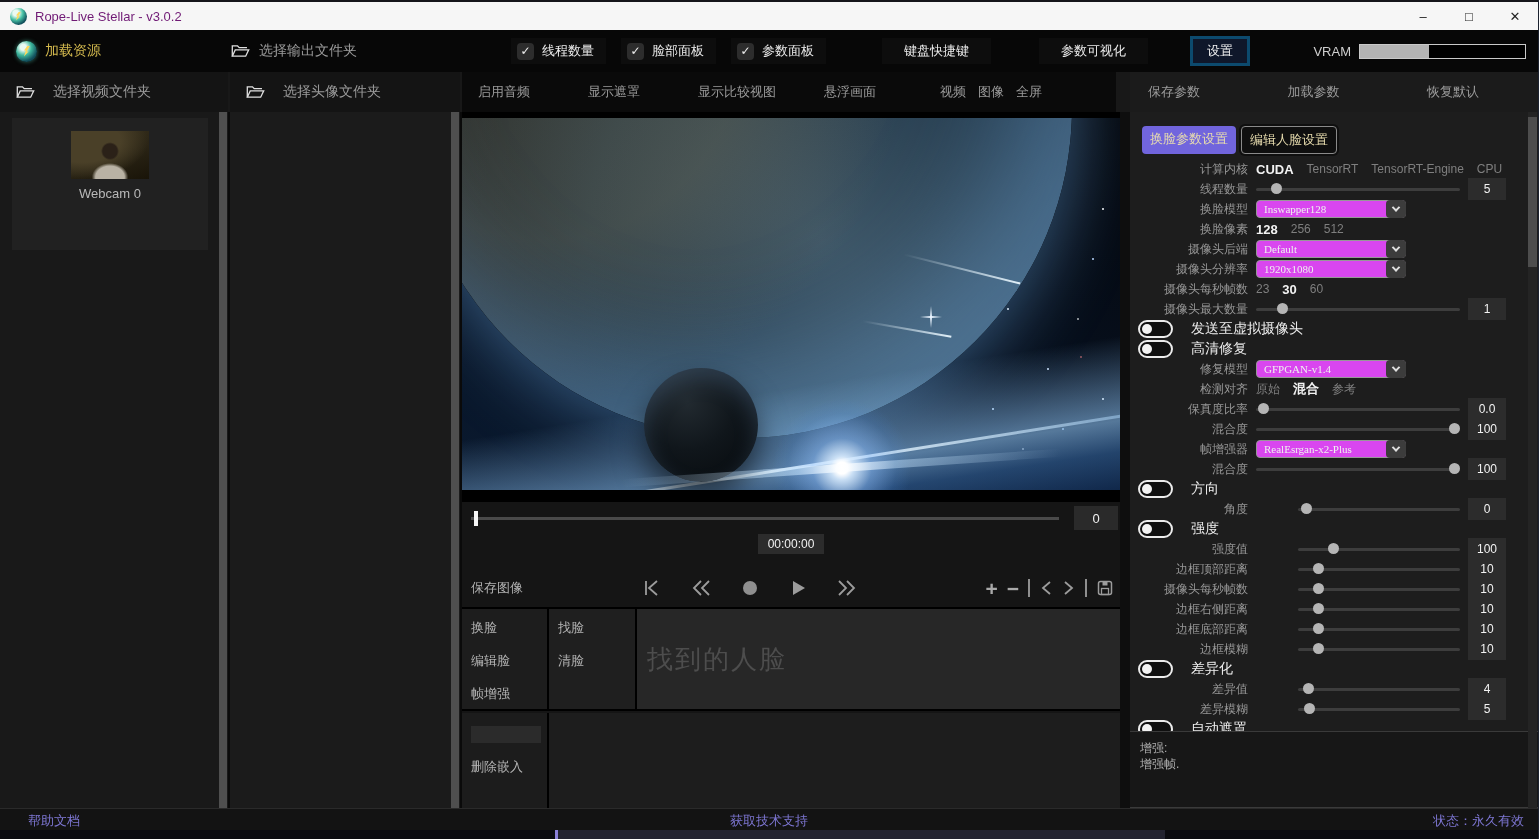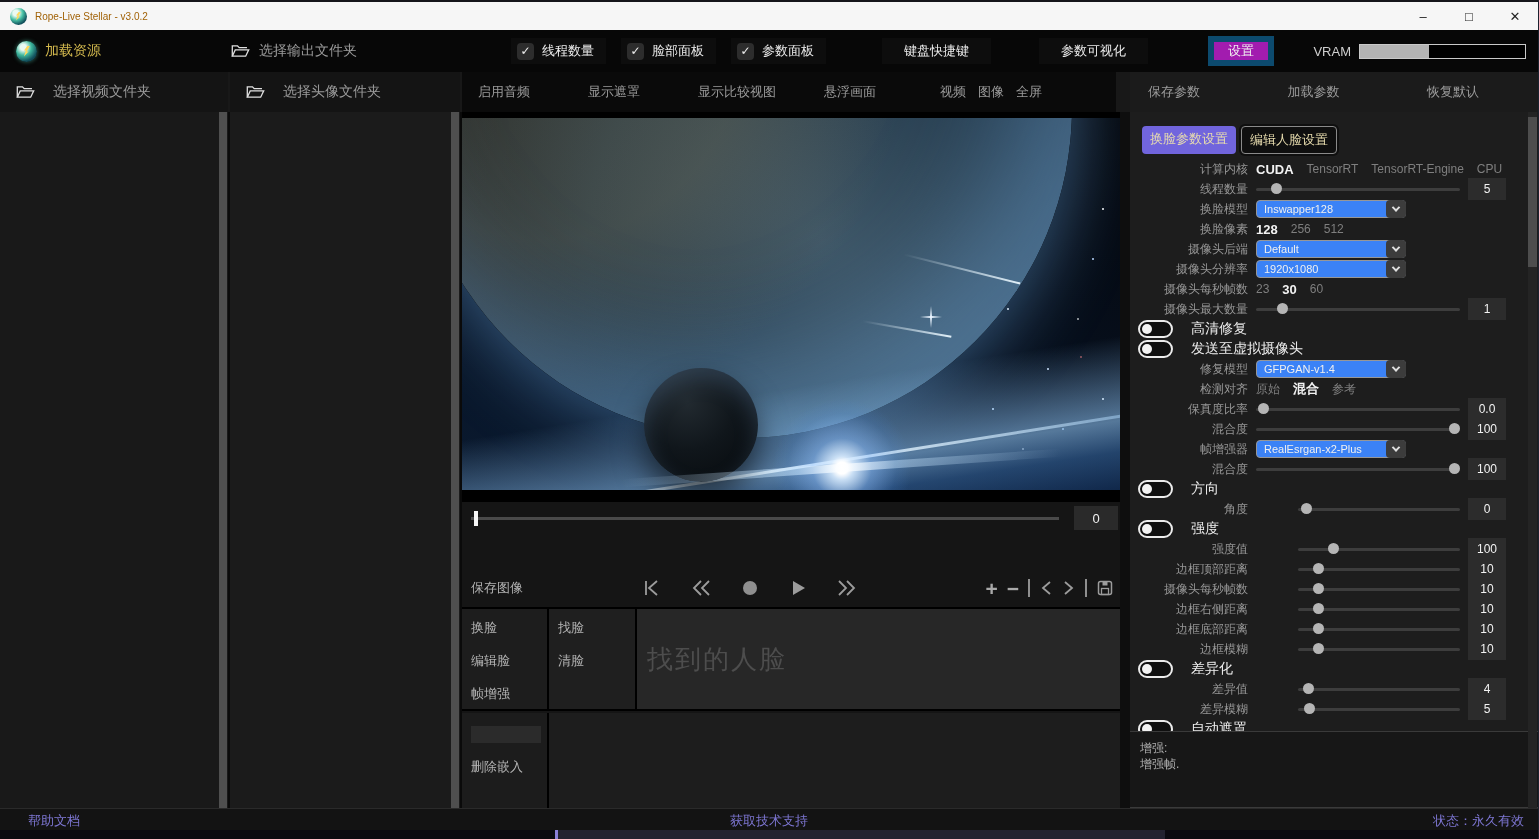--- a/index.html
+++ b/index.html
@@ -3,40 +3,40 @@
 <meta charset="utf-8">
 <style>
   * { margin:0; padding:0; box-sizing:border-box; }
   body { background:#000; font-family:"Liberation Sans","DejaVu Sans",sans-serif; }
   .window { position:relative; width:1539px; height:839px; background:#181818; overflow:hidden; border-right:1px solid #1c2230; }
 
   
   .titlebar { position:absolute; top:0; left:0; width:100%; height:30px; background:#f6f6f6; border-top:2px solid #15151a; display:flex; align-items:center; padding-left:10px; }
   .app-logo { width:17px; height:17px; border-radius:50%; background:radial-gradient(circle at 35% 30%, #eafaf3 0 18%, #49c2a6 42%, #11505c 72%, #0a2f3a 100%); margin-right:8px; position:relative; }
   .app-logo::after { content:""; position:absolute; left:6px; top:4px; width:5px; height:9px; background:#ffd95e; clip-path:polygon(60% 0,100% 0,45% 55%,75% 55%,0 100%,30% 45%,0 45%); }
-  .title-text { font-size:10px; color:#a16207; }
+  .title-text { font-size:13px; color:#701a75; }
   .win-controls { margin-left:auto; display:flex; height:100%; }
   .win-btn { width:46px; height:100%; display:flex; align-items:center; justify-content:center; font-size:13px; color:#222; }
 
   
   .row1 { position:absolute; top:30px; left:0; width:100%; height:42px; background:#070707; display:flex; align-items:center; }
   .load-res { display:flex; align-items:center; gap:8px; margin-left:16px; width:215px; }
   .load-logo { width:21px; height:21px; border-radius:50%; background:radial-gradient(circle at 35% 30%, #eafaf3 0 15%, #3fb89d 40%, #124f5c 70%, #0a2f3a 100%); position:relative; box-shadow:0 0 4px rgba(90,220,190,.5); }
   .load-logo::after { content:""; position:absolute; left:8px; top:5px; width:6px; height:11px; background:#ffd95e; clip-path:polygon(60% 0,100% 0,45% 55%,75% 55%,0 100%,30% 45%,0 45%); }
   .load-label { color:#d3b94e; font-size:14px; }
   .folder-btn { display:flex; align-items:center; gap:9px; color:#9b9b9b; font-size:14px; }
   .out-folder { width:250px; }
   .chk-group { display:flex; gap:15px; margin-left:30px; }
   .chk-item { background:#0d0d0d; height:26px; display:flex; align-items:center; gap:8px; padding:0 12px 0 6px; }
   .chk-box { width:17px; height:17px; background:#2d2d2d; border-radius:4px; color:#f2f2f2; font-size:12px; display:flex; align-items:center; justify-content:center; }
   .chk-label { color:#ececec; font-size:13px; }
   .flat-btn { background:#0d0d0d; height:26px; display:flex; align-items:center; padding:0 22px; color:#ececec; font-size:13px; }
   .kb-btn { margin-left:56px; }
   .viz-btn { margin-left:48px; }
-  .settings-btn { margin-left:60px; height:30px; padding:0 14px; display:flex; align-items:center; border:6px solid #0c4a6e; color:#f0f0f0; font-size:13px; background:#a21caf; }
+  .settings-btn { margin-left:42px; height:30px; padding:0 14px; display:flex; align-items:center; border:3px solid #0c4a6e; color:#f0f0f0; font-size:13px; background:#0f172a; }
   .vram-wrap { margin-left:auto; margin-right:12px; display:flex; align-items:center; gap:8px; }
   .vram-label { color:#cfcfcf; font-size:13px; }
   .vram-bar { width:167px; height:15px; border:1px solid #c9c9c9; background:#000; position:relative; }
   .vram-fill { position:absolute; left:0; top:0; bottom:0; background:#b4b4b4; }
 
   
   .row2 { position:absolute; top:72px; left:0; width:100%; height:40px; }
   .hdr-col1 { position:absolute; left:0; top:0; width:228px; height:100%; background:#141414; display:flex; align-items:center; padding-left:16px; }
   .hdr-col2 { position:absolute; left:230px; top:0; width:230px; height:100%; background:#141414; display:flex; align-items:center; padding-left:16px; }
   .video-toolbar { position:absolute; left:462px; top:0; width:654px; height:100%; background:#0a0a0a; display:flex; align-items:center; color:#9b9b9b; font-size:13px; }
@@ -126,21 +126,21 @@
   .rightpanel { position:absolute; left:1130px; top:112px; width:409px; height:696px; background:#1d1d1d; }
   .tabs { position:absolute; top:14px; left:12px; width:100%; display:flex; justify-content:flex-start; gap:5px; }
   .tab { font-size:13px; padding:4px 8px; border-radius:4px; color:#e7dcae; }
   .tab.active { background:#7165dd; }
   .tab.inactive { background:#0f0f0f; border:1px solid #8a8a8a; box-shadow:0 0 0 2px #0f0f0f; }
   .params { position:absolute; top:47px; left:0; right:0; bottom:77px; overflow:hidden; }
   .prow { display:flex; align-items:center; height:20px; padding:0 33px 0 6px; gap:8px; }
   .plabel { width:112px; text-align:right; color:#969696; font-size:12px; white-space:nowrap; flex:none; }
   .opts { display:flex; gap:13px; font-size:12px; color:#7f7f7f; align-items:center; }
   .opts .sel { color:#f2f2f2; font-weight:bold; font-size:13px; }
-  .ddl { position:relative; width:150px; height:18px; border:1px solid #979797; border-radius:4px; background:#3b82f6; display:flex; align-items:center; padding-left:7px; color:#f0f0f0; font-size:11px; flex:none; }
+  .ddl { position:relative; width:150px; height:18px; border:1px solid #979797; border-radius:4px; background:#d946ef; display:flex; align-items:center; padding-left:7px; color:#f0f0f0; font-size:11px; flex:none;font-family:Liberation Serif, serif; }
   .ddl .chev-tile { position:absolute; right:-1px; top:-1px; width:20px; height:18px; background:#3c3c3c; border-radius:4px; display:flex; align-items:center; justify-content:center; }
   .chev { width:6px; height:6px; border-right:2px solid #dfdfdf; border-bottom:2px solid #dfdfdf; transform:rotate(45deg) translate(-1px,-1px); }
   .sld-wrap { flex:1; position:relative; height:14px; }
   .sld-track { position:absolute; left:0; right:0; top:6px; height:3px; background:#3d3d3d; border-radius:2px; }
   .sld-thumb { position:absolute; top:1px; width:11px; height:11px; border-radius:50%; background:#b5b5b5; }
   .pval { width:38px; height:22px; background:#2c2c2c; color:#f2f2f2; font-size:12px; display:flex; align-items:center; justify-content:center; flex:none; }
   .prow.indent .sld-wrap { margin-left:42px; }
   .toggle-row { padding-left:8px; }
   .toggle { width:35px; height:18px; border:2px solid #ececec; border-radius:10px; background:#101010; position:relative; flex:none; }
   .toggle::after { content:""; position:absolute; left:2px; top:2px; width:10px; height:10px; border-radius:50%; background:#f2f2f2; }
@@ -244,20 +244,24 @@
       <span class="vt-item" style="margin-left:12px;">全屏</span>
     </div>
     <div class="hdr-right">
       <span>保存参数</span>
       <span>加载参数</span>
       <span>恢复默认</span>
     </div>
   </div>
 
   <div class="col1">
+    <div class="media-card">
+      <div class="webcam-thumb"></div>
+      <div class="webcam-label">Webcam 0</div>
+    </div>
     <div class="col-scroll">
         <div class="thumb"></div>
       </div>
   </div>
   <div class="vgap1"></div>
   <div class="col2">
     <div class="col-scroll">
         <div class="thumb"></div>
       </div>
   </div>
@@ -277,20 +281,23 @@
       </div>
     </div>
 
     <div class="timeline-row">
       <div class="timeline-track">
         <div class="timeline-thumb"></div>
       </div>
       <div class="timeline-value">0</div>
     </div>
 
+    <div class="time-row">
+      <div class="time-box">00:00:00</div>
+    </div>
 
     <div class="transport">
       <span class="save-img">保存图像</span>
       <div class="tp-center">
         <span class="tp-icon">
           <svg width="20" height="20" viewBox="0 0 20 20">
               <path d="M5 3v14M16 3l-8 7 8 7" fill="none" stroke="#9c9c9c" stroke-width="1.8"></path>
             </svg>
         </span>
         <span class="tp-icon">
@@ -424,25 +431,25 @@
         <div class="prow">
           <span class="plabel">摄像头最大数量</span>
           <span class="sld-wrap">
             <span class="sld-track"></span>
             <span class="sld-thumb" style="left: calc(11% - 1.21px);"></span>
           </span>
           <span class="pval">1</span>
         </div>
         <div class="prow toggle-row">
           <span class="toggle"></span>
-          <span class="toggle-label">高清修复</span>
+          <span class="toggle-label">发送至虚拟摄像头</span>
         </div>
         <div class="prow toggle-row">
           <span class="toggle"></span>
-          <span class="toggle-label">发送至虚拟摄像头</span>
+          <span class="toggle-label">高清修复</span>
         </div>
         <div class="prow">
           <span class="plabel">修复模型</span>
           <span class="ddl">GFPGAN-v1.4<span class="chev-tile">
               <span class="chev"></span>
             </span></span>
         </div>
         <div class="prow">
           <span class="plabel">检测对齐</span>
           <span class="opts">

